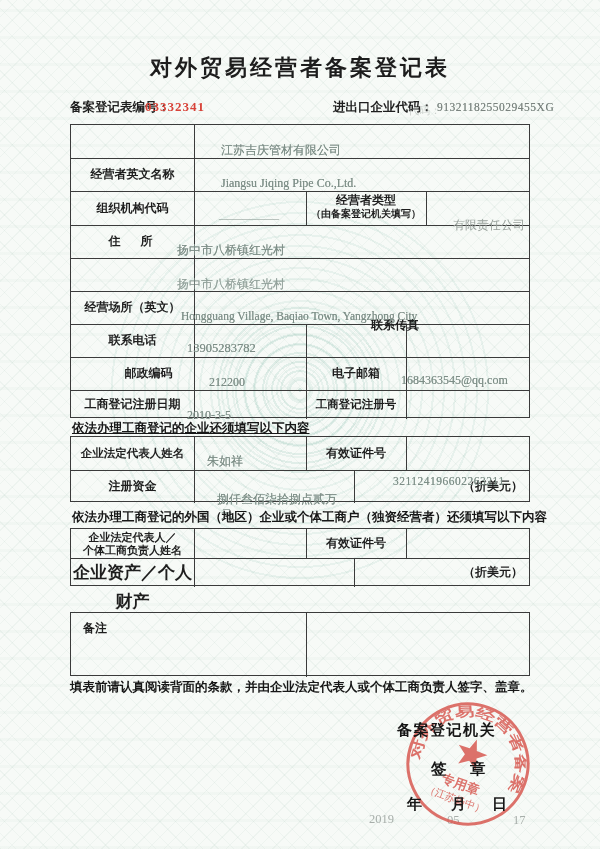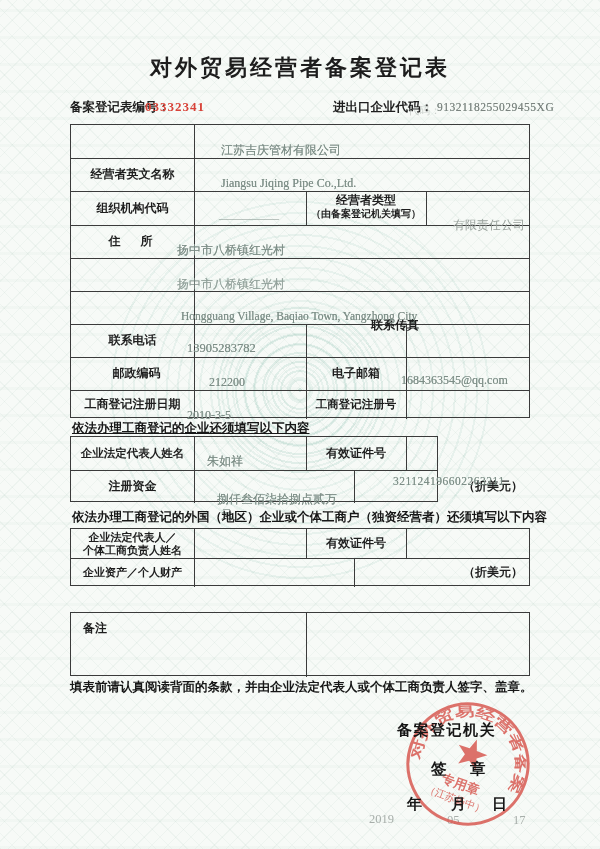--- a/index.html
+++ b/index.html
@@ -53,22 +53,23 @@
     <div class="hl" style="top:265px"></div>
     <div class="vl" style="left:123px;top:0;height:294px"></div>
     <div class="vl" style="left:235px;top:66px;height:34px"></div>
     <div class="vl" style="left:355px;top:66px;height:34px"></div>
     <div class="vl" style="left:235px;top:199px;height:95px"></div>
     <div class="vl" style="left:335px;top:199px;height:95px"></div>
 
     <div class="lbl" style="left:0;width:123px;top:33px;height:33px;line-height:33px;">经营者英文名称</div>
     <div class="lbl" style="left:0;width:123px;top:66px;height:34px;line-height:34px;">组织机构代码</div>
     <div class="lbl" style="left:0;width:123px;top:100px;height:33px;line-height:33px;letter-spacing:4px;">住　所</div>
+    <div class="lbl" style="left:0;width:123px;top:166px;height:33px;line-height:33px;">经营场所（英文）</div>
     <div class="lbl" style="left:0;width:123px;top:199px;height:33px;line-height:33px;">联系电话</div>
-    <div class="lbl" style="left:4px;width:123px;top:232px;height:33px;line-height:33px;">邮政编码</div>
+    <div class="lbl" style="left:16px;width:123px;top:232px;height:33px;line-height:33px;">邮政编码</div>
     <div class="lbl" style="left:0;width:123px;top:265px;height:29px;line-height:29px;">工商登记注册日期</div>
 
     <div class="lbl" style="left:235px;width:120px;top:68px;font-size:12px;line-height:14px;">
       <div>经营者类型</div>
       <div style="font-size:10px;">（由备案登记机关填写）</div>
     </div>
     <div class="lbl" style="left:235px;width:100px;top:184px;height:33px;line-height:33px;padding-left:39px;">联系传真</div>
     <div class="lbl" style="left:235px;width:100px;top:232px;height:33px;line-height:33px;">电子邮箱</div>
     <div class="lbl" style="left:235px;width:100px;top:265px;height:29px;line-height:29px;font-size:11.5px;">工商登记注册号</div>
 
@@ -82,21 +83,21 @@
     <div class="val" style="left:116px;top:216px;font-size:12.5px;">13905283782</div>
     <div class="val" style="left:138px;top:250px;">212200</div>
     <div class="val" style="left:330px;top:248px;">1684363545@qq.com</div>
     <div class="val" style="left:116px;top:283px;">2010-3-5</div>
     <div class="val" style="left:345px;top:276px;"></div>
     <div class="val" style="left:345px;top:210px;"></div>
   </div>
 
   <div class="sec-head" style="left:72px;top:420px;text-decoration:underline;">依法办理工商登记的企业还须填写以下内容</div>
 
-  <div class="tbl" style="left:70px;top:436px;width:368px;height:66px;overflow:visible;">
+  <div class="tbl" style="left:70px;top:436px;width:460px;height:66px;overflow:visible;">
     <div class="hl" style="top:33px"></div>
     <div class="vl" style="left:123px;top:0;height:66px"></div>
     <div class="vl" style="left:235px;top:0;height:33px"></div>
     <div class="vl" style="left:335px;top:0;height:33px"></div>
     <div class="vl" style="left:283px;top:33px;height:33px"></div>
 
     <div class="lbl" style="left:0;width:123px;top:0;height:33px;line-height:33px;font-size:11.5px;">企业法定代表人姓名</div>
     <div class="lbl" style="left:235px;width:100px;top:0;height:33px;line-height:33px;">有效证件号</div>
     <div class="lbl" style="left:0;width:123px;top:33px;height:33px;line-height:33px;">注册资金</div>
     <div class="lbl" style="left:283px;width:169px;top:33px;height:33px;line-height:33px;text-align:right;padding-right:8px;">（折美元）</div>
@@ -114,21 +115,21 @@
     <div class="vl" style="left:123px;top:0;height:58px"></div>
     <div class="vl" style="left:235px;top:0;height:29px"></div>
     <div class="vl" style="left:335px;top:0;height:29px"></div>
     <div class="vl" style="left:283px;top:29px;height:29px"></div>
 
     <div class="lbl" style="left:0;width:123px;top:2px;font-size:11px;line-height:13px;">
       <div>企业法定代表人／</div>
       <div>个体工商负责人姓名</div>
     </div>
     <div class="lbl" style="left:235px;width:100px;top:0;height:29px;line-height:29px;">有效证件号</div>
-    <div class="lbl" style="left:0;width:123px;top:29px;height:29px;line-height:29px;font-size:11px;">企业资产／个人财产</div>
+    <div class="lbl" style="left:0;width:123px;top:29px;height:29px;line-height:29px;font-size:17px;">企业资产／个人财产</div>
     <div class="lbl" style="left:283px;width:169px;top:29px;height:29px;line-height:29px;text-align:right;padding-right:8px;">（折美元）</div>
     <div class="val" style="left:150px;top:10px;"></div>
     <div class="val" style="left:150px;top:40px;"></div>
   </div>
 
   <div class="tbl" style="left:70px;top:612px;width:460px;height:64px;">
     <div class="vl" style="left:235px;top:0;height:64px"></div>
     <div class="lbl" style="left:12px;top:7px;text-align:right;">备注</div>
     <div class="val" style="left:60px;top:7px;"></div>
   </div>

